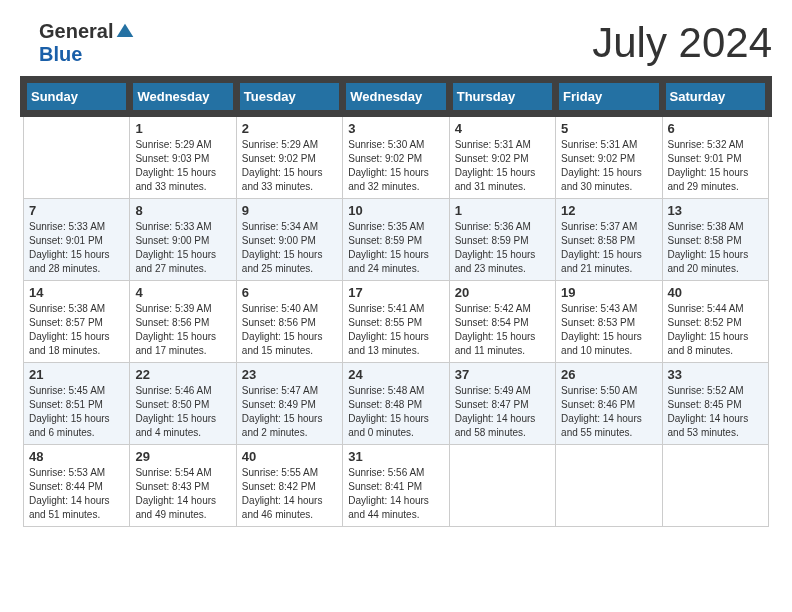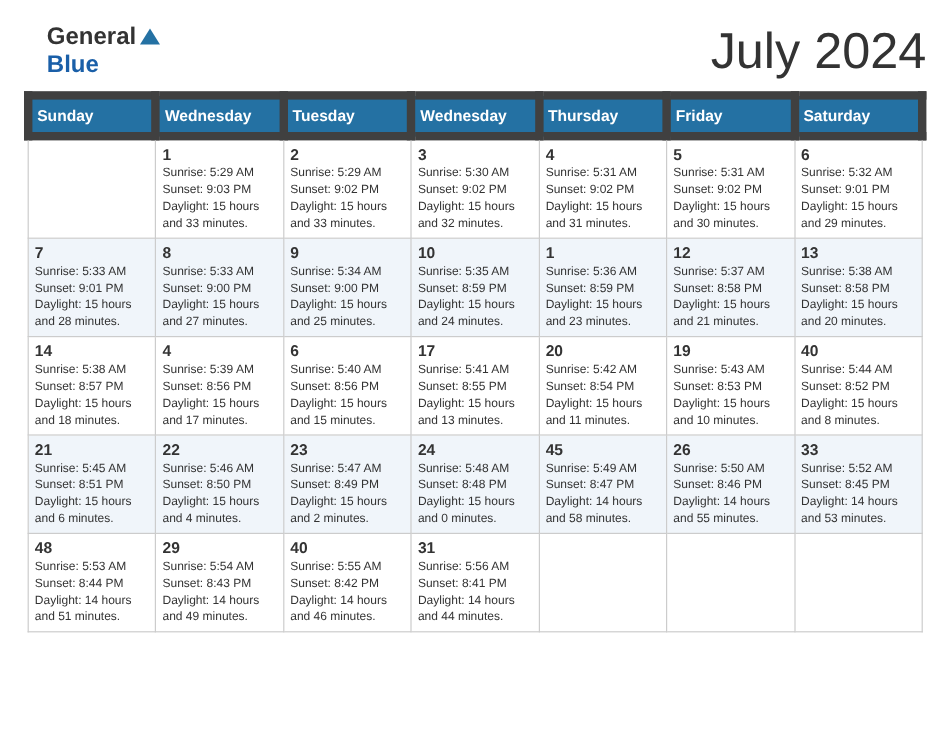--- a/index.html
+++ b/index.html
@@ -225,21 +225,21 @@
         </td>
         <td>
           <div class="day-number">23</div>
           <div class="day-info">Sunrise: 5:47 AM<br>Sunset: 8:49 PM<br>Daylight: 15 hours and 2 minutes.</div>
         </td>
         <td>
           <div class="day-number">24</div>
           <div class="day-info">Sunrise: 5:48 AM<br>Sunset: 8:48 PM<br>Daylight: 15 hours and 0 minutes.</div>
         </td>
         <td>
-          <div class="day-number">45</div>
+          <div class="day-number">37</div>
           <div class="day-info">Sunrise: 5:49 AM<br>Sunset: 8:47 PM<br>Daylight: 14 hours and 58 minutes.</div>
         </td>
         <td>
           <div class="day-number">26</div>
           <div class="day-info">Sunrise: 5:50 AM<br>Sunset: 8:46 PM<br>Daylight: 14 hours and 55 minutes.</div>
         </td>
         <td>
           <div class="day-number">33</div>
           <div class="day-info">Sunrise: 5:52 AM<br>Sunset: 8:45 PM<br>Daylight: 14 hours and 53 minutes.</div>
         </td>

